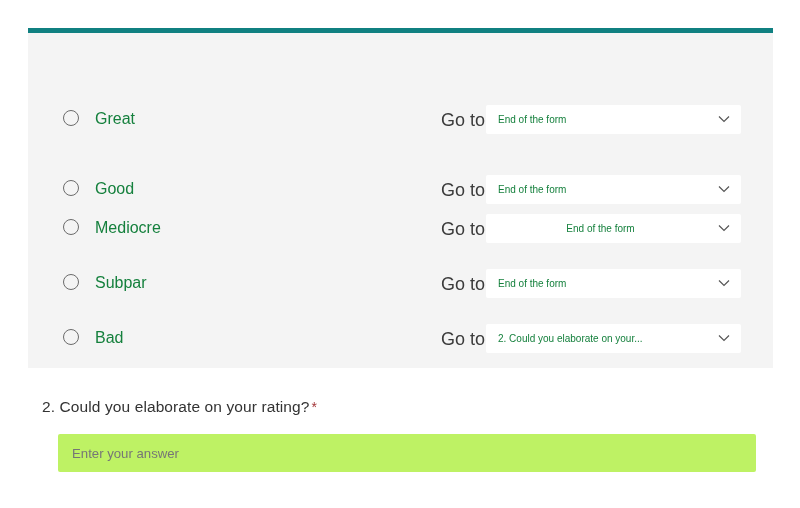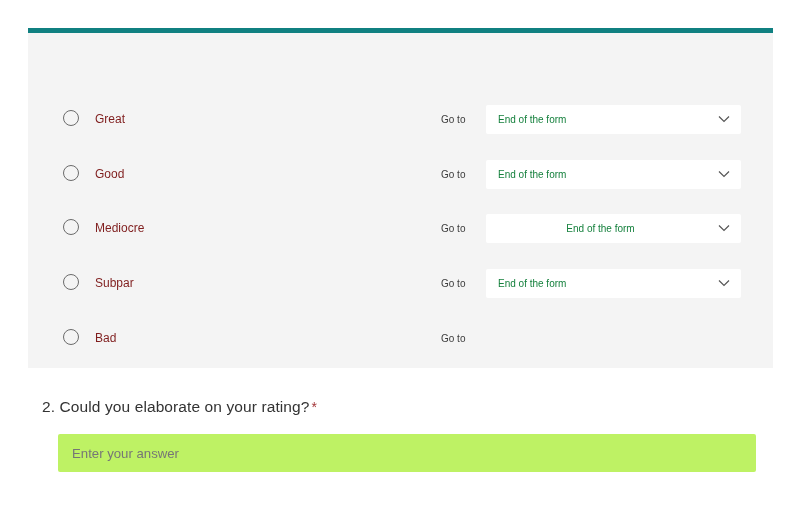--- a/index.html
+++ b/index.html
@@ -69,31 +69,31 @@
     height: 16px;
     border: 1.3px solid #6b6b6b;
     border-radius: 50%;
     background: #f4f4f4;
     box-sizing: border-box;
   }
   .opt-label {
     position: absolute;
     left: 67px;
     top: 9px;
-    font-size: 12px;
-    color: #7f1d1d;
+    font-size: 16px;
+    color: #15803d;
     line-height: 16px;
     white-space: nowrap;
   }
 
   .goto-label {
     position: absolute;
     left: 413px;
     top: 10px;
-    font-size: 10px;
+    font-size: 18px;
     color: #3b3b3b;
     line-height: 16px;
     white-space: nowrap;
   }
 
   .dropdown {
     position: absolute;
     left: 458px;
     top: 3px;
     width: 255px;
@@ -175,21 +175,21 @@
     <div class="dropdown">
       <span class="dropdown-text">End of the form</span>
       <span class="chevron">
         <svg width="12" height="9" viewBox="0 0 12 9">
             <path d="M1 1.5 L6 6.5 L11 1.5" fill="none" stroke="#565656" stroke-width="1.2"></path>
           </svg>
       </span>
     </div>
   </div>
 
-  <div class="opt-row" style="top:129px;">
+  <div class="opt-row" style="top:144px;">
     <span class="radio"></span>
     <span class="opt-label">Good</span>
     <span class="goto-label">Go to</span>
     <div class="dropdown">
       <span class="dropdown-text">End of the form</span>
       <span class="chevron">
         <svg width="12" height="9" viewBox="0 0 12 9">
             <path d="M1 1.5 L6 6.5 L11 1.5" fill="none" stroke="#565656" stroke-width="1.2"></path>
           </svg>
       </span>
@@ -221,20 +221,28 @@
             <path d="M1 1.5 L6 6.5 L11 1.5" fill="none" stroke="#565656" stroke-width="1.2"></path>
           </svg>
       </span>
     </div>
   </div>
 
   <div class="opt-row" style="top:293px;">
     <span class="radio"></span>
     <span class="opt-label">Bad</span>
     <span class="goto-label">Go to</span>
+    <div class="dropdown">
+      <span class="dropdown-text">2. Could you elaborate on your...</span>
+      <span class="chevron">
+        <svg width="12" height="9" viewBox="0 0 12 9">
+            <path d="M1 1.5 L6 6.5 L11 1.5" fill="none" stroke="#565656" stroke-width="1.2"></path>
+          </svg>
+      </span>
+    </div>
   </div>
 </div>
 
 <div class="q2-block">
   <div class="q2-title">
     <span>2.</span>
     <span>Could you elaborate on your rating?</span><span class="req-star">*</span>
   </div>
   <input class="answer-field" type="text" placeholder="Enter your answer" style="">
 </div>

